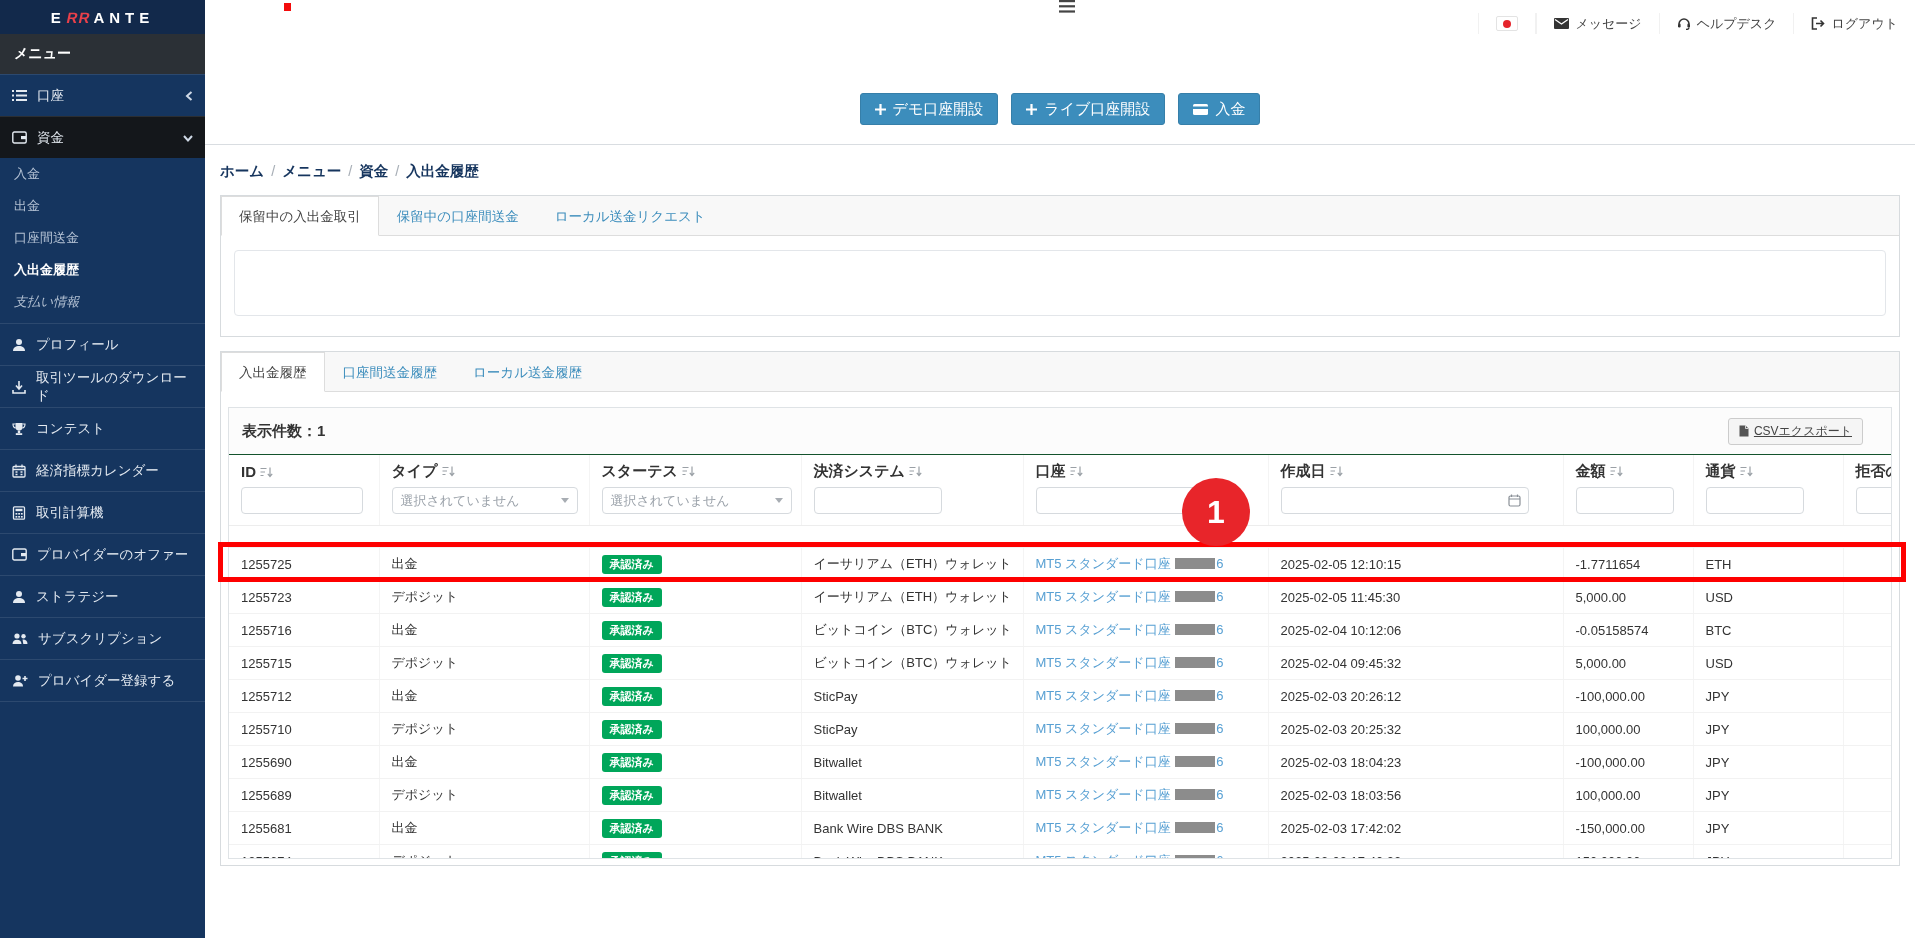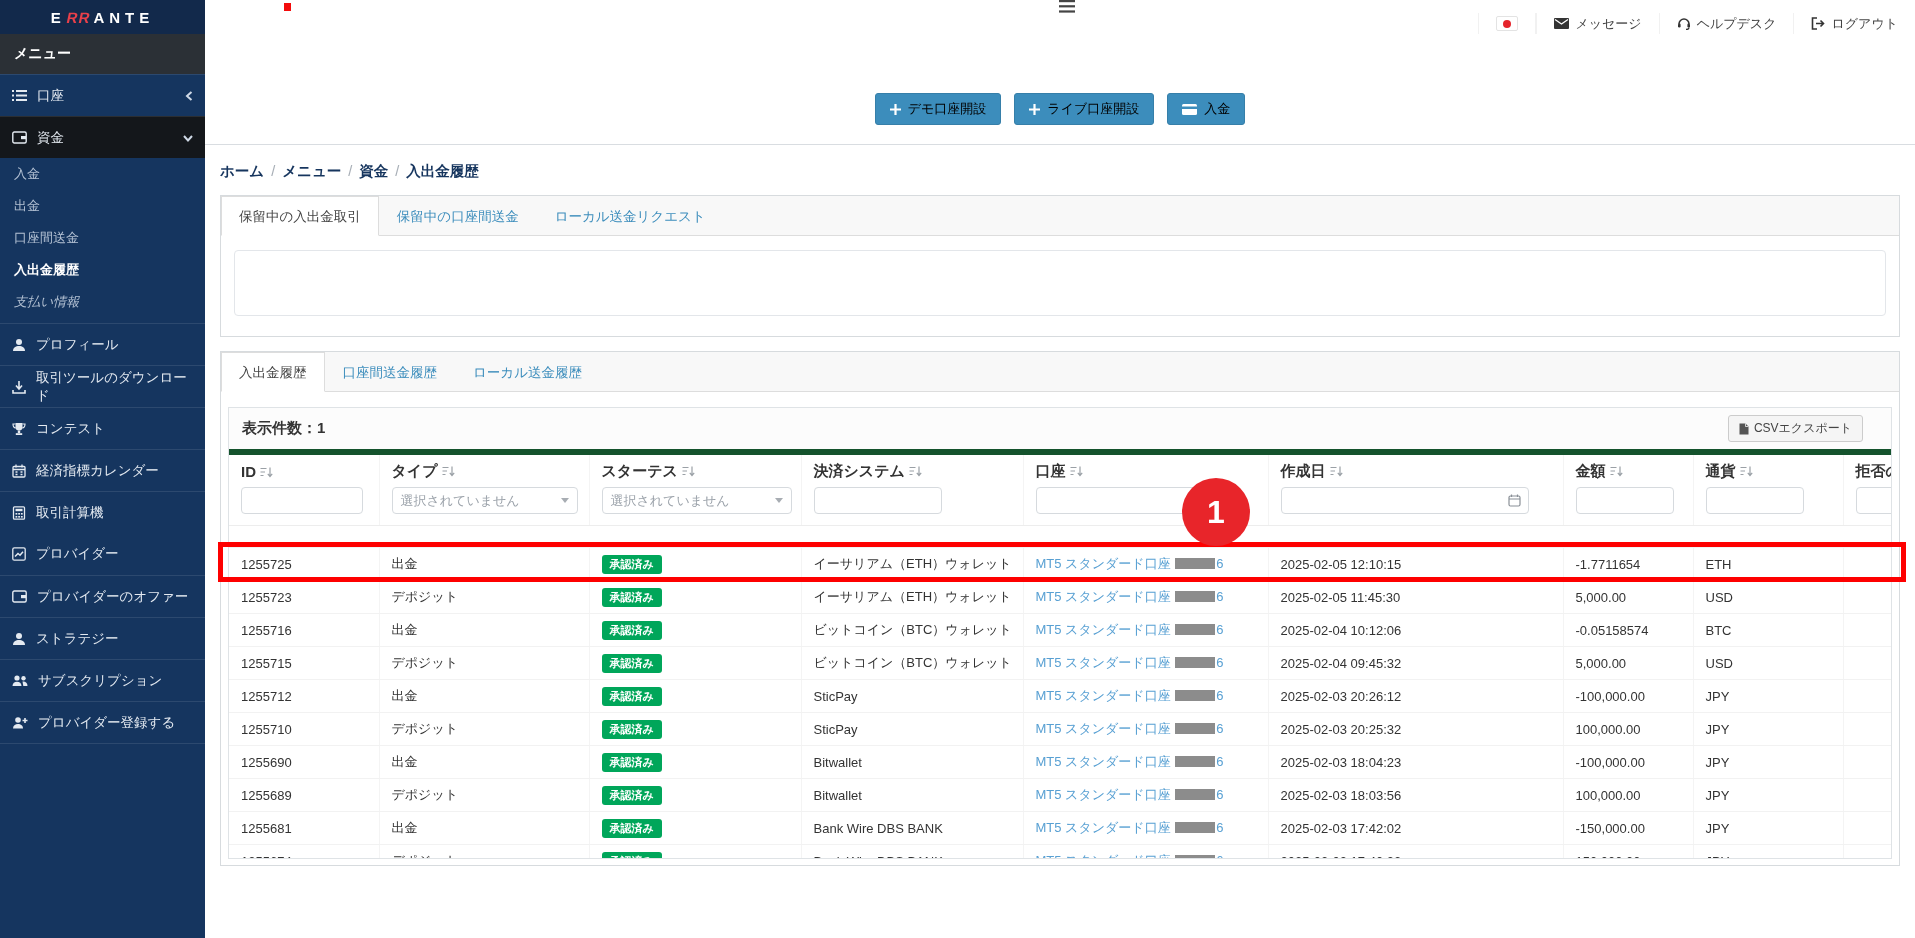--- a/index.html
+++ b/index.html
@@ -23,39 +23,39 @@
   .header-block { border-bottom:1px solid #d9dde1; padding-bottom:19px; }
   .topbar { height:34px; display:flex; align-items:center;flex-direction:column; }
   .hamburger { margin-left:13px; cursor:pointer; color:#444; }
   .topbar-right { margin-left:auto; display:flex; align-items:stretch; height:34px; }
   .tb-item { display:flex; align-items:center; gap:6px; padding:0 17px; font-size:13px; color:#444; border-left:1px solid #f1f1f1; cursor:pointer; }
   .flag-box { width:22px; height:15px; background:#fff; border:1px solid #e3e3e3; border-radius:2px; display:flex; align-items:center; justify-content:center; }
   .flag-dot { width:8px; height:8px; border-radius:50%; background:#e5242b; }
   .red-dot { position:absolute; left:284px; top:3px; width:7px; height:8px; background:#f30b0b; z-index:60; }
 
   .action-row { display:flex; justify-content:center; gap:13px; margin-top:59px; }
-  .btn-blue { display:flex; align-items:center; gap:7px; background:#3c8dbc; border:1px solid #367fa9; color:#000000; font-size:13px; padding:0 14px; height:32px; border-radius:3px; cursor:pointer; font-family:inherit; }
+  .btn-blue { display:flex; align-items:center; gap:7px; background:#3c8dbc; border:1px solid #367fa9; color:#ffffff; font-size:15px; padding:0 14px; height:32px; border-radius:3px; cursor:pointer; font-family:inherit; }
 
   
   .breadcrumb { margin:17px 0 0 15px; font-size:14.5px; color:#16355e; font-weight:600; }
   .breadcrumb .sep { color:#a6adb5; font-weight:400; margin:0 7px; }
 
   
   .card { margin:14px 15px 0 15px; border:1px solid #d7dbde; background:#fff; }
   .tab-strip { background:#f8f8f8; border-bottom:1px solid #ddd; display:flex; height:40px; }
   .tab { line-height:39px; padding:0 17px; font-size:13.5px; color:#3c8dbc; cursor:pointer; border:1px solid transparent; }
   .tab.active { background:#fff; color:#444; border-color:#ddd #ddd transparent #ddd; margin-bottom:-1px; }
   .card1-body { padding:14px 13px 20px 13px; }
   .empty-box { height:66px; border:1px solid #e3e6ea; border-radius:4px; }
   .card2-body { padding:15px 7px 6px 7px; }
 
   .inner-card { border:1px solid #dfe3e6; height:452px; overflow:hidden; }
-  .inner-header { height:47px; border-bottom:6px solid #14532d; background:#fcfcfc; display:flex; align-items:center; padding:0 28px 0 13px; }
+  .inner-header { height:47px; border-bottom:1px solid #14532d; background:#fcfcfc; display:flex; align-items:center; padding:0 28px 0 13px; }
   .count-label { font-weight:bold; font-size:15px; color:#333; }
-  .csv-btn { margin-left:auto; display:flex; align-items:center; gap:5px; background:#f5f5f5; border:1px solid #ccc; border-radius:3px; color:#444; font-size:12px; padding:4px 10px; cursor:pointer; font-family:inherit; }
+  .csv-btn { margin-left:auto; display:flex; align-items:center; gap:5px; background:#f5f5f5; border:1px solid #ccc; border-radius:3px; color:#444; font-size:12px; padding:4px 10px; cursor:pointer; font-family:inherit;text-decoration:underline; }
 
   
   .table-wrap { height:404px; overflow:hidden; }
   table { width:1799px; border-collapse:collapse; table-layout:fixed; }
   th, td { text-align:left; border-right:1px solid #f4f4f4; }
   th { font-size:15px; color:#333; padding:7px 10px 3px 12px; white-space:nowrap; }
   th .sort { margin-left:4px; vertical-align:-1px; }
   .filter-row td { padding:3px 10px 11px 12px; border-bottom:1px solid #ededed; }
   .f-input { height:27px; border:1px solid #d6dade; border-radius:4px; background:#fff; font-size:13px; color:#555; padding:0 8px; font-family:inherit; }
   .f-select { height:27px; border:1px solid #d6dade; border-radius:4px; background:#fff; font-size:13px; color:#9aa1a9; padding:0 8px; display:flex; align-items:center; cursor:pointer; }
@@ -181,29 +181,20 @@
             <rect x="3.5" y="10" width="1.8" height="1.6"></rect>
             <rect x="6.2" y="10" width="1.8" height="1.6"></rect>
             <rect x="8.9" y="10" width="1.8" height="1.6"></rect>
           </g>
         </svg>
       </span>
     <span class="grow">取引計算機</span>
   </div>
 
 
-  <div class="side-item" style="border-top:none;">
-    <span>
-        <svg width="14" height="14" viewBox="0 0 14 14">
-          <rect x="0.8" y="0.8" width="12.4" height="12.4" rx="1.5" stroke="currentColor" stroke-width="1.3" fill="none"></rect>
-          <path d="M3 9.5 6 6.5l2 1.7 3-3.5" stroke="currentColor" stroke-width="1.5" fill="none"></path>
-        </svg>
-      </span>
-    <span class="grow">プロバイダー</span>
-  </div>
   <div class="side-item">
     <span>
         <svg width="15" height="13" viewBox="0 0 15 13">
           <rect x="0.8" y="1" width="13.4" height="11" rx="1.5" stroke="currentColor" stroke-width="1.4" fill="none"></rect>
           <rect x="9" y="5" width="5" height="3.2" fill="currentColor"></rect>
         </svg>
       </span>
     <span class="grow">プロバイダーのオファー</span>
   </div>
   <div class="side-item">

